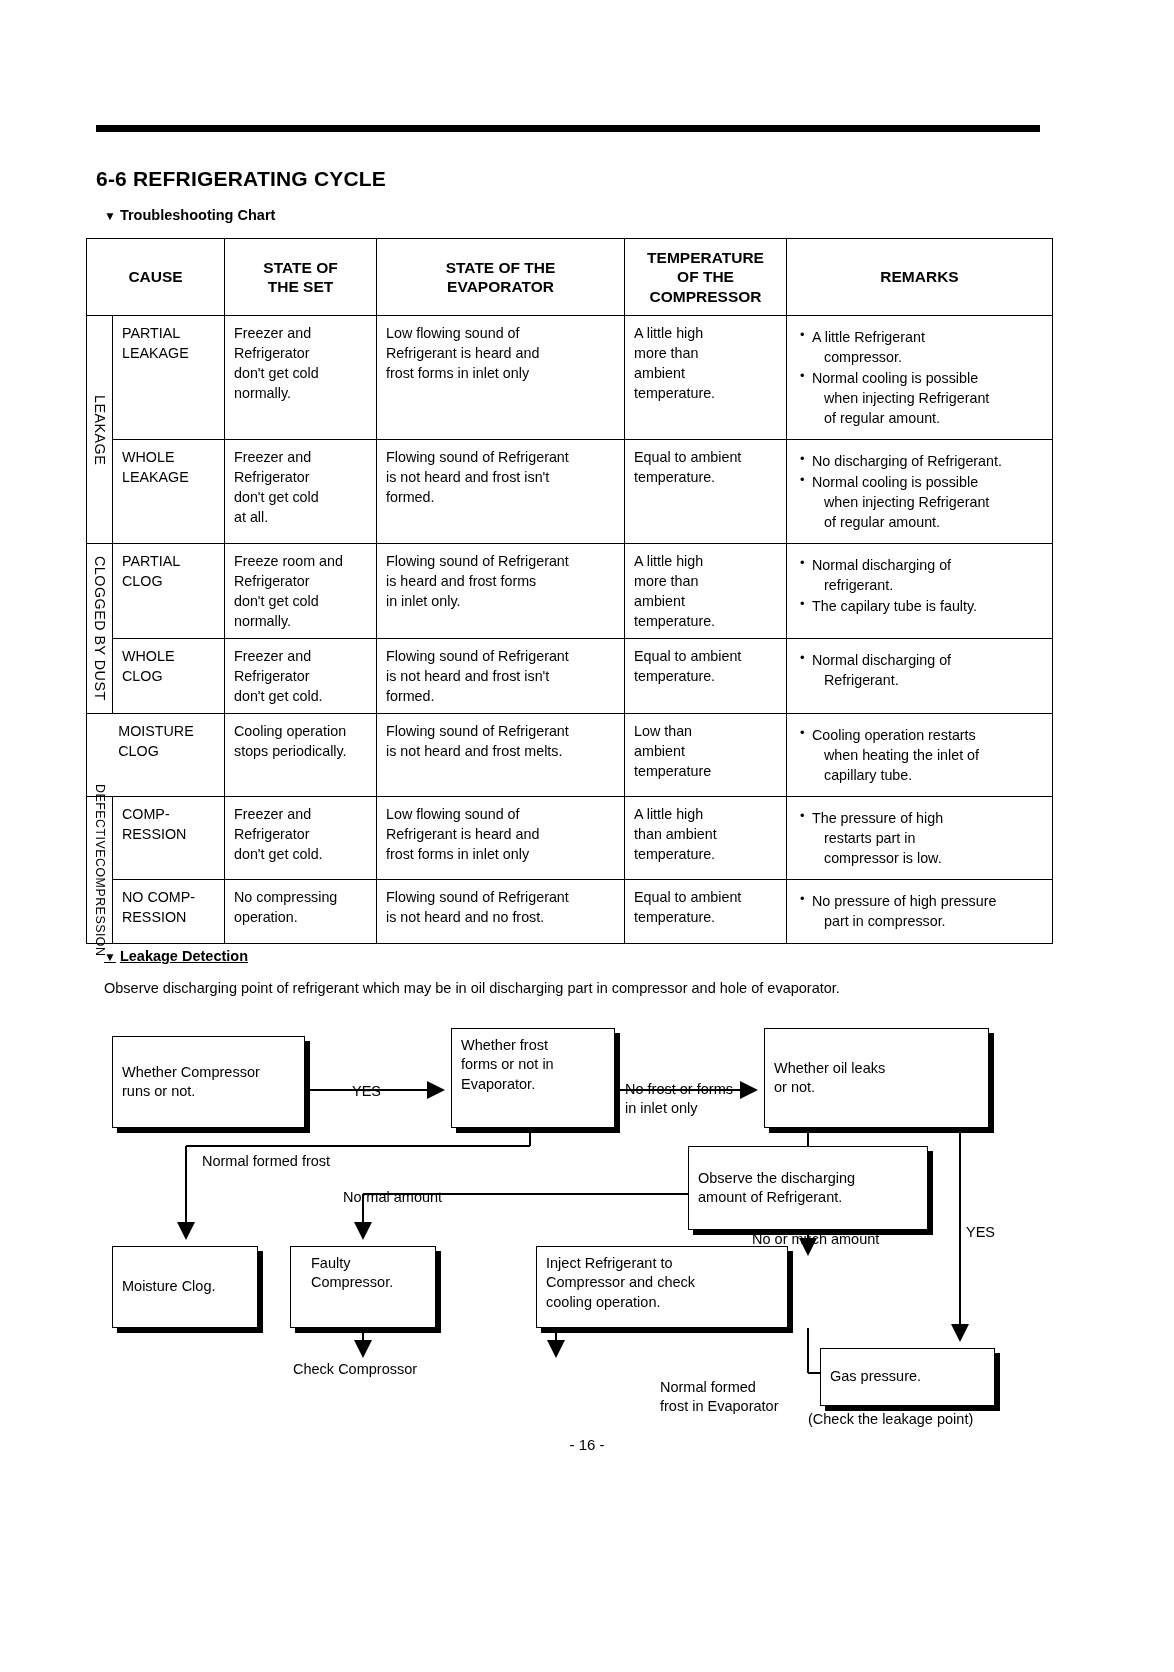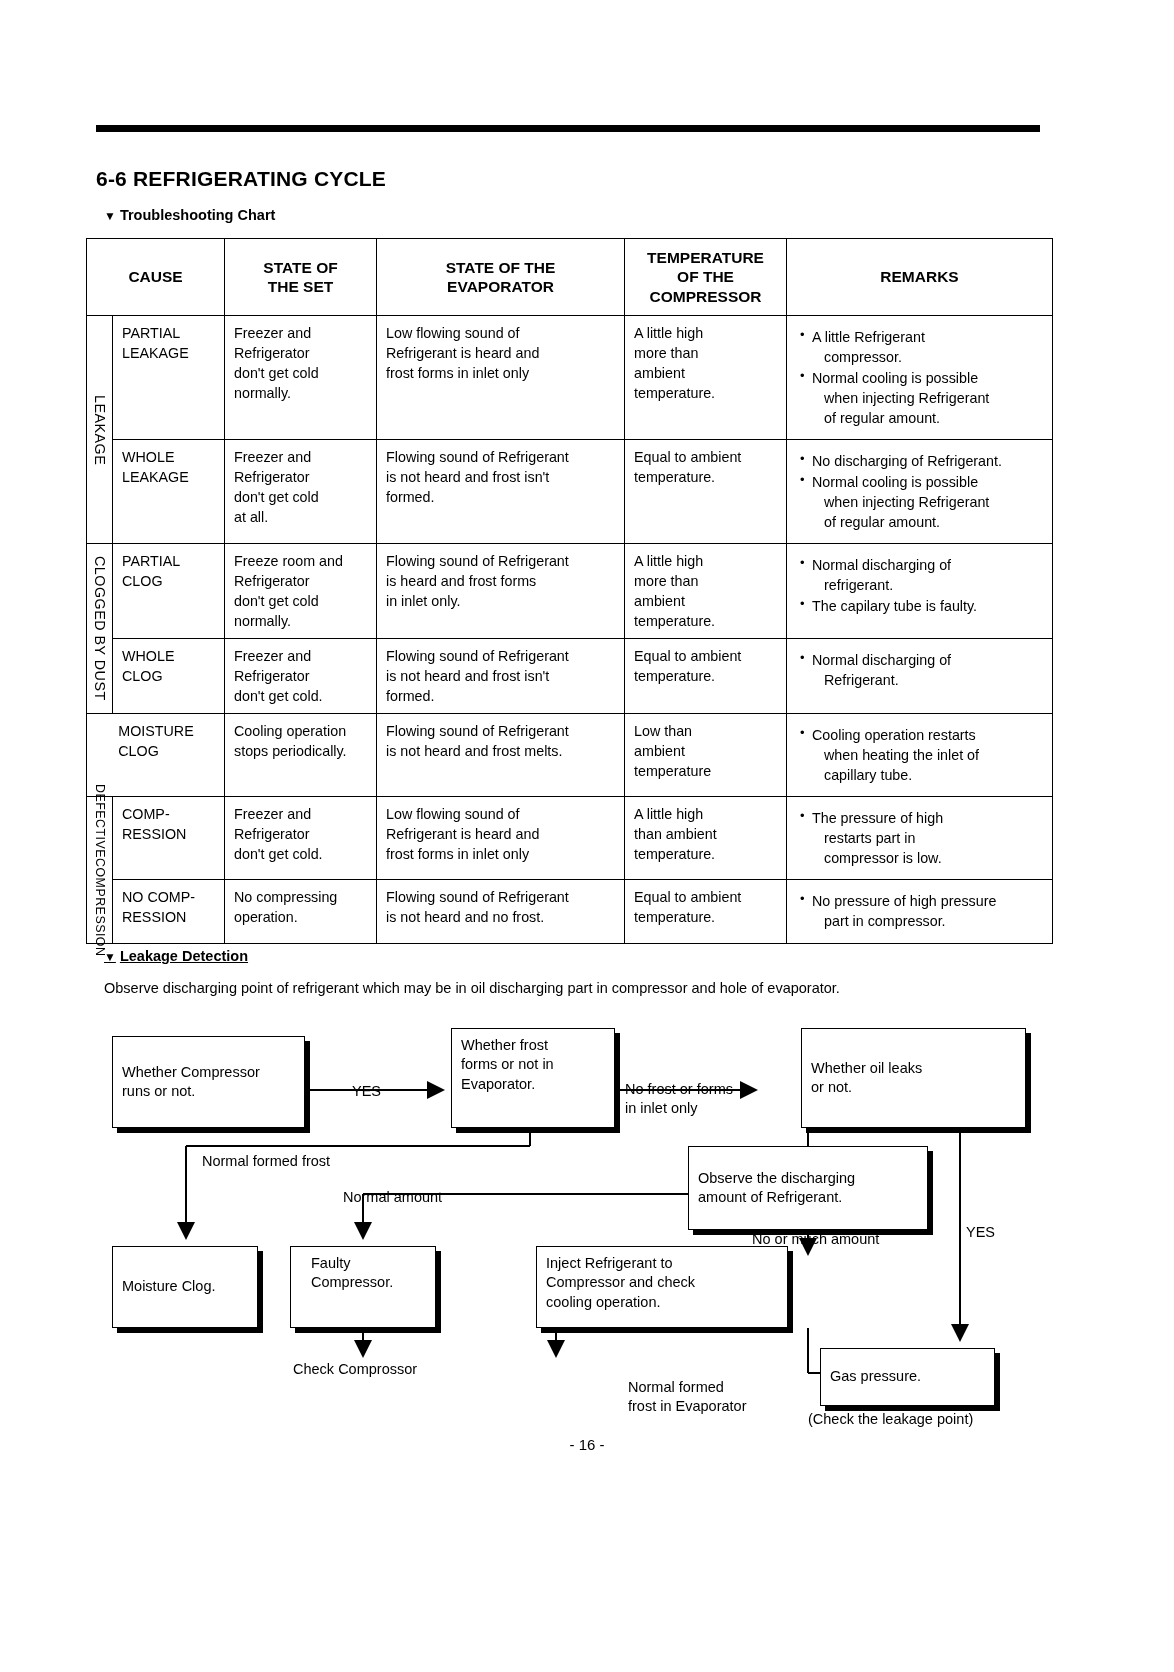--- a/index.html
+++ b/index.html
@@ -220,21 +220,21 @@
     </svg>
 
     <div class="fbox ctr" style="left:112px;top:18px;width:193px;height:92px;">
       <span>Whether Compressor<br>runs or not.</span>
     </div>
 
     <div class="fbox" style="left:451px;top:10px;width:164px;height:100px;">
       <span>Whether frost<br>forms or not in<br>Evaporator.</span>
     </div>
 
-    <div class="fbox ctr" style="left:764px;top:10px;width:225px;height:100px;margin-left:37px;">
+    <div class="fbox ctr" style="left:764px;top:10px;width:225px;height:100px;">
       <span>Whether oil leaks<br>or not.</span>
     </div>
 
     <div class="fbox ctr" style="left:688px;top:128px;width:240px;height:84px;">
       <span>Observe the discharging<br>amount of Refrigerant.</span>
     </div>
 
     <div class="fbox ctr" style="left:112px;top:228px;width:146px;height:82px;">
       <span>Moisture Clog.</span>
     </div>
@@ -252,18 +252,18 @@
       <span>Gas pressure.</span>
     </div>
 
     <div class="flbl" style="left:352px;top:64px;">YES</div>
     <div class="flbl" style="left:625px;top:62px;">No frost or forms<br>in inlet only</div>
     <div class="flbl" style="left:202px;top:134px;">Normal formed frost</div>
     <div class="flbl" style="left:343px;top:170px;">Normal amount</div>
     <div class="flbl" style="left:752px;top:212px;">No or much amount</div>
     <div class="flbl" style="left:966px;top:205px;">YES</div>
     <div class="flbl" style="left:293px;top:342px;">Check Comprossor</div>
-    <div class="flbl" style="left:628px;top:360px;">Normal formed<br>frost in Evaporator</div>
+    <div class="flbl" style="left:660px;top:360px;">Normal formed<br>frost in Evaporator</div>
     <div class="flbl" style="left:808px;top:392px;">(Check the leakage point)</div>
   </div>
 
   <div class="pageno">- 16 -</div>
 </div>
 
 </body></html>

